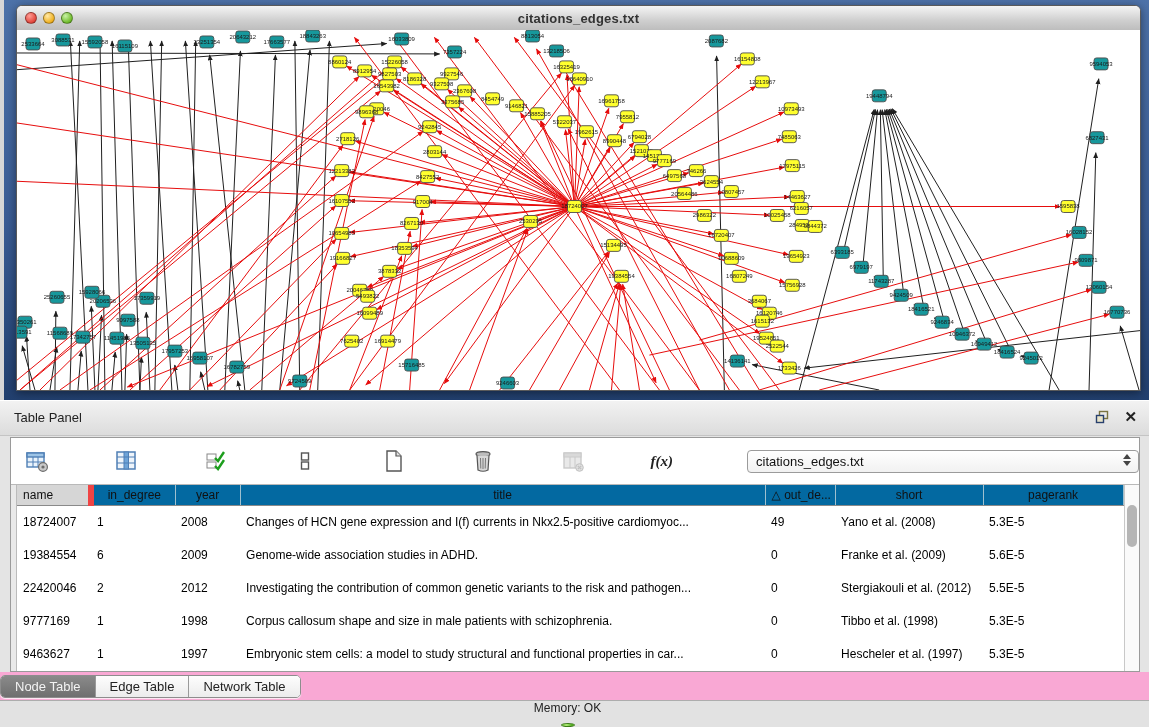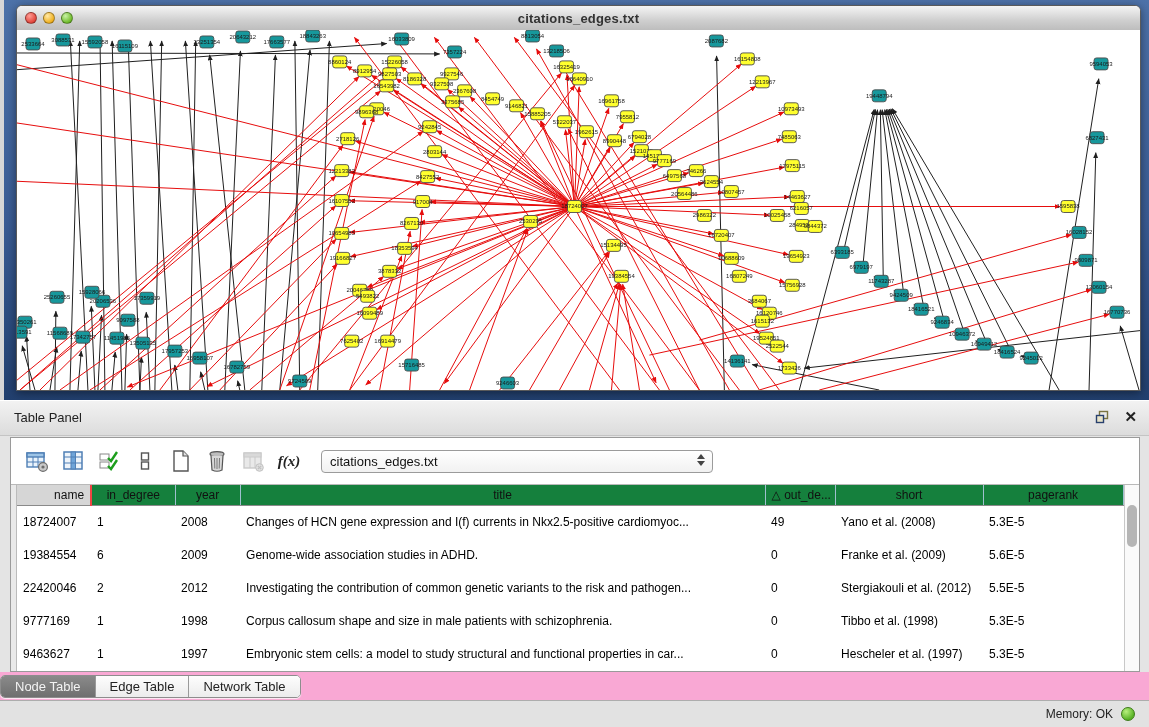--- a/index.html
+++ b/index.html
@@ -40,63 +40,63 @@
     border-top:1px solid #fff;border-bottom:1px solid #c4c4c4;box-sizing:border-box;
   }
   .panel-title{position:absolute;left:14px;top:9px;font-size:13px;color:#222;}
   .panel-header-icons{position:absolute;right:12px;top:8px;display:flex;gap:14px;align-items:center;}
   .float-icon svg{display:block;}
   .close-icon{font-size:15px;font-weight:bold;color:#222;line-height:16px;cursor:default;}
   .panel-body{
     position:absolute;left:10px;top:437px;width:1130px;height:235px;
     background:#fff;border:1px solid #9a9a9a;box-sizing:border-box;
   }
-  .toolbar{height:46px;display:flex;align-items:center;padding-left:12px;gap:8px;}
+  .toolbar{height:46px;display:flex;align-items:center;padding-left:12px;gap:8px;justify-content:space-between;}
   .tbtn{width:28px;height:28px;display:flex;align-items:center;justify-content:center;}
   .tbtn svg{display:block;}
   .fx{font-family:"Liberation Serif",serif;font-style:italic;font-size:15px;font-weight:bold;color:#222;}
   .combo{
     margin-left:10px;width:392px;height:23px;border:1px solid #9b9b9b;border-radius:4px;
     background:linear-gradient(#fff,#f1f1f1);display:flex;align-items:center;
     font-size:13px;color:#111;padding:0 8px;box-sizing:border-box;position:relative;
   }
   .combo .arrows{position:absolute;right:7px;top:3px;display:flex;flex-direction:column;gap:2px;}
   .combo .arrows i{display:block;width:0;height:0;border-left:4px solid transparent;border-right:4px solid transparent;}
   .combo .arrows i.up{border-bottom:5px solid #444;}
   .combo .arrows i.dn{border-top:5px solid #444;}
   
   .tablezone{position:absolute;left:0;top:46px;right:0;bottom:0;border-top:1px solid #b9b9b9;display:flex;}
   .gutter{width:6px;background:#e9e9e9;border-right:1px solid #bbb;}
   table.data{border-collapse:collapse;table-layout:fixed;width:1106px;font-size:12px;}
   table.data th{
-    height:20px;background:#15803d;border-right:1px solid #9fc0cf;border-bottom:1px solid #8a8a8a;
+    height:20px;background:#0369a1;border-right:1px solid #9fc0cf;border-bottom:1px solid #8a8a8a;
     font-weight:normal;color:#111;padding:0 6px;box-sizing:border-box;overflow:hidden;white-space:nowrap;
   }
-  table.data th.gray{background:#d6d6d6;border-right:2px solid #ef4444;text-align:right;}
+  table.data th.gray{background:#d6d6d6;border-right:6px solid #ef4444;text-align:left;}
   table.data td{
     height:16px;padding:0 6px;color:#000;overflow:hidden;white-space:nowrap;text-overflow:ellipsis;
     box-sizing:border-box;
   }
   .vscroll{width:17px;background:#fafafa;border-left:1px solid #c8c8c8;position:relative;}
   .vthumb{position:absolute;left:2px;right:2px;top:20px;height:42px;background:#b5b5b5;border-radius:7px;}
   
   .tabsbar{position:absolute;left:0;top:672px;width:1149px;height:28px;background:#f9a8d4;
     display:flex;align-items:center;}
   .seg{display:flex;border:1px solid #8d8d8d;border-radius:5px;overflow:hidden;background:#fff;
     box-shadow:0 1px 1px rgba(255,255,255,.8);}
   .seg .tab{
     padding:2px 14px;font-size:13px;color:#222;background:linear-gradient(#fdfdfd,#ececec);
     border-right:1px solid #9a9a9a;cursor:default;line-height:17px;
   }
   .seg .tab:last-child{border-right:none;}
   .seg .tab.active{background:linear-gradient(#8a8a8a,#6f6f6f);color:#f3f3f3;}
   
   .statusbar{position:absolute;left:0;top:700px;width:1149px;height:27px;background:#e2e2e2;
     border-top:1px solid #adadad;display:flex;align-items:center;justify-content:flex-end;gap:8px;
-    padding-right:14px;box-sizing:border-box;}
+    padding-right:14px;box-sizing:border-box;flex-direction:column;}
   .mem-label{font-size:12px;color:#222;}
   .mem-dot{width:14px;height:14px;border-radius:50%;
     background:radial-gradient(circle at 35% 30%,#b8f07e,#58b226 70%);border:1px solid #3c7b18;box-sizing:border-box;}
 </style>
 </head>
 <body>
 
 <div class="desktop">
   <div class="mac-window">
     <div class="titlebar">

